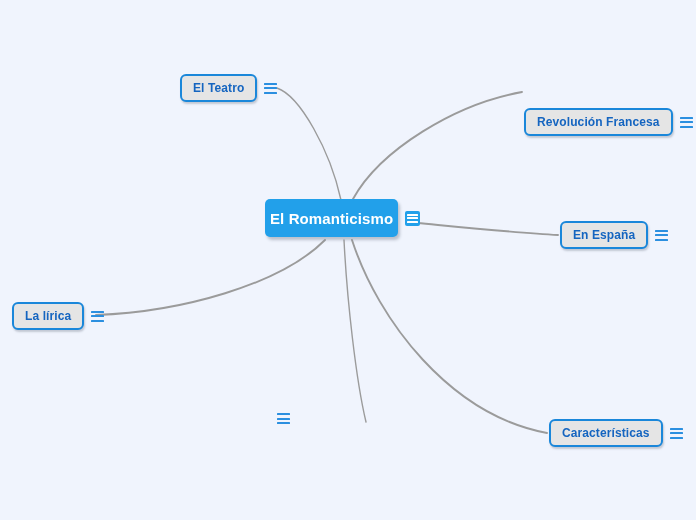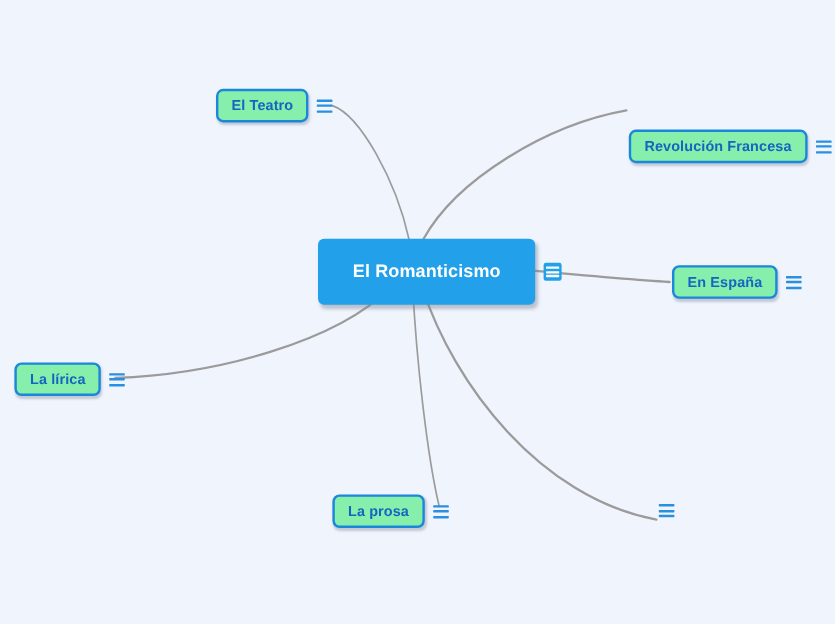--- a/index.html
+++ b/index.html
@@ -34,40 +34,40 @@
     display: flex;
     align-items: center;
     gap: 7px;
     white-space: nowrap;
   }
   .node-box {
     box-sizing: border-box;
     display: flex;
     align-items: center;
     justify-content: center;
-    background: #86efac;
+    background: #e5e5e5;
     border: 2px solid #1a87da;
     border-radius: 6px;
     color: #1565c0;
     font-size: 12px;
     font-weight: bold;
     letter-spacing: 0.1px;
     padding: 0 11px;
     height: 28px;
     box-shadow: 1px 2px 2px rgba(120,130,145,0.38);
   }
   .node-box.root {
     background: #22a0ea;
     border: none;
     color: #ffffff;
     font-size: 15px;
     font-weight: bold;
-    height: 55px;
+    height: 38px;
     border-radius: 5px;
-    padding: 0 29px;
+    padding: 0 5px;
     box-shadow: 2px 3px 3px rgba(120,130,145,0.45);
   }
   .menu-icon {
     width: 13px;
     height: 13px;
     display: flex;
     flex-direction: column;
     justify-content: space-between;
     padding: 1px 0;
     box-sizing: border-box;
@@ -158,29 +158,29 @@
   <div class="node" id="node-espana">
     <div class="node-box">En España</div>
     <span class="menu-icon">
       <i></i>
       <i></i>
       <i></i>
     </span>
   </div>
 
   <div class="node" id="node-prosa">
-    <div class="node-box">La prosa</div>
     <span class="menu-icon">
       <i></i>
       <i></i>
       <i></i>
     </span>
   </div>
 
   <div class="node" id="node-caract">
+    <div class="node-box">Características</div>
     <span class="menu-icon">
       <i></i>
       <i></i>
       <i></i>
     </span>
   </div>
 
 </div>
 
 </body></html>

